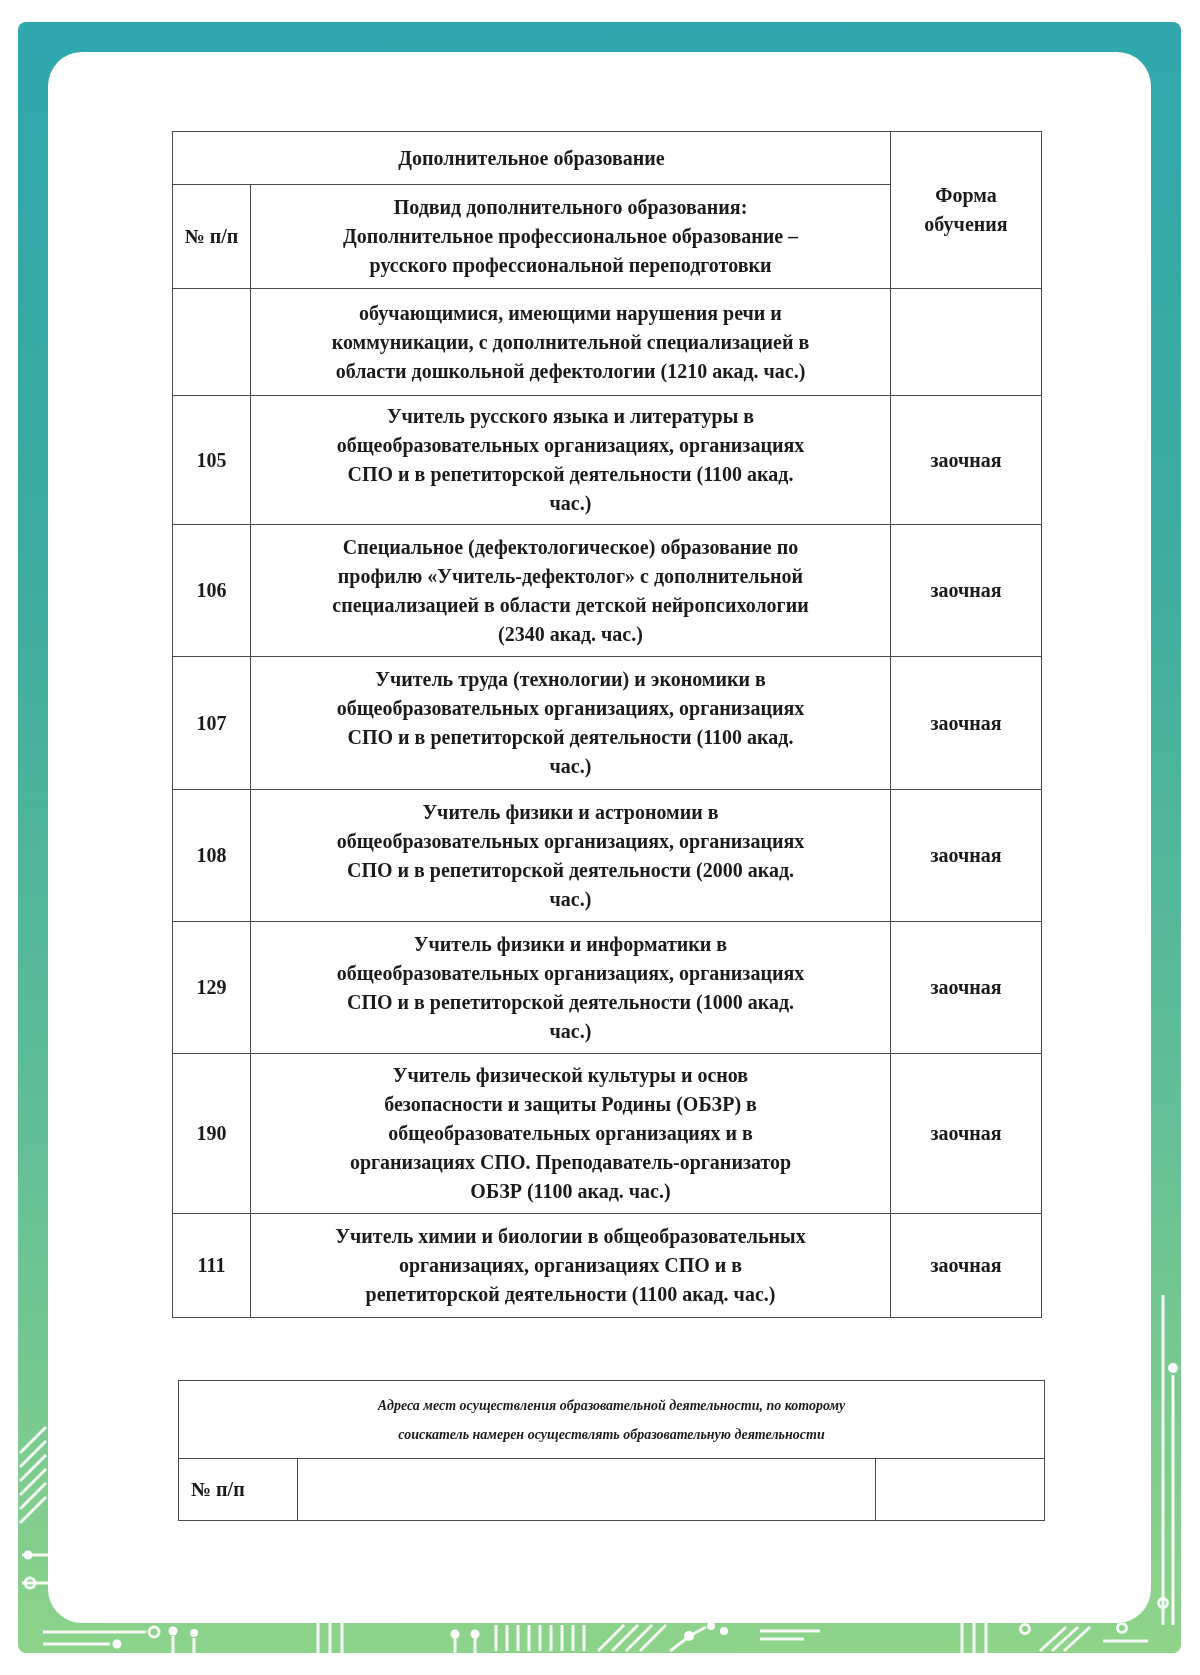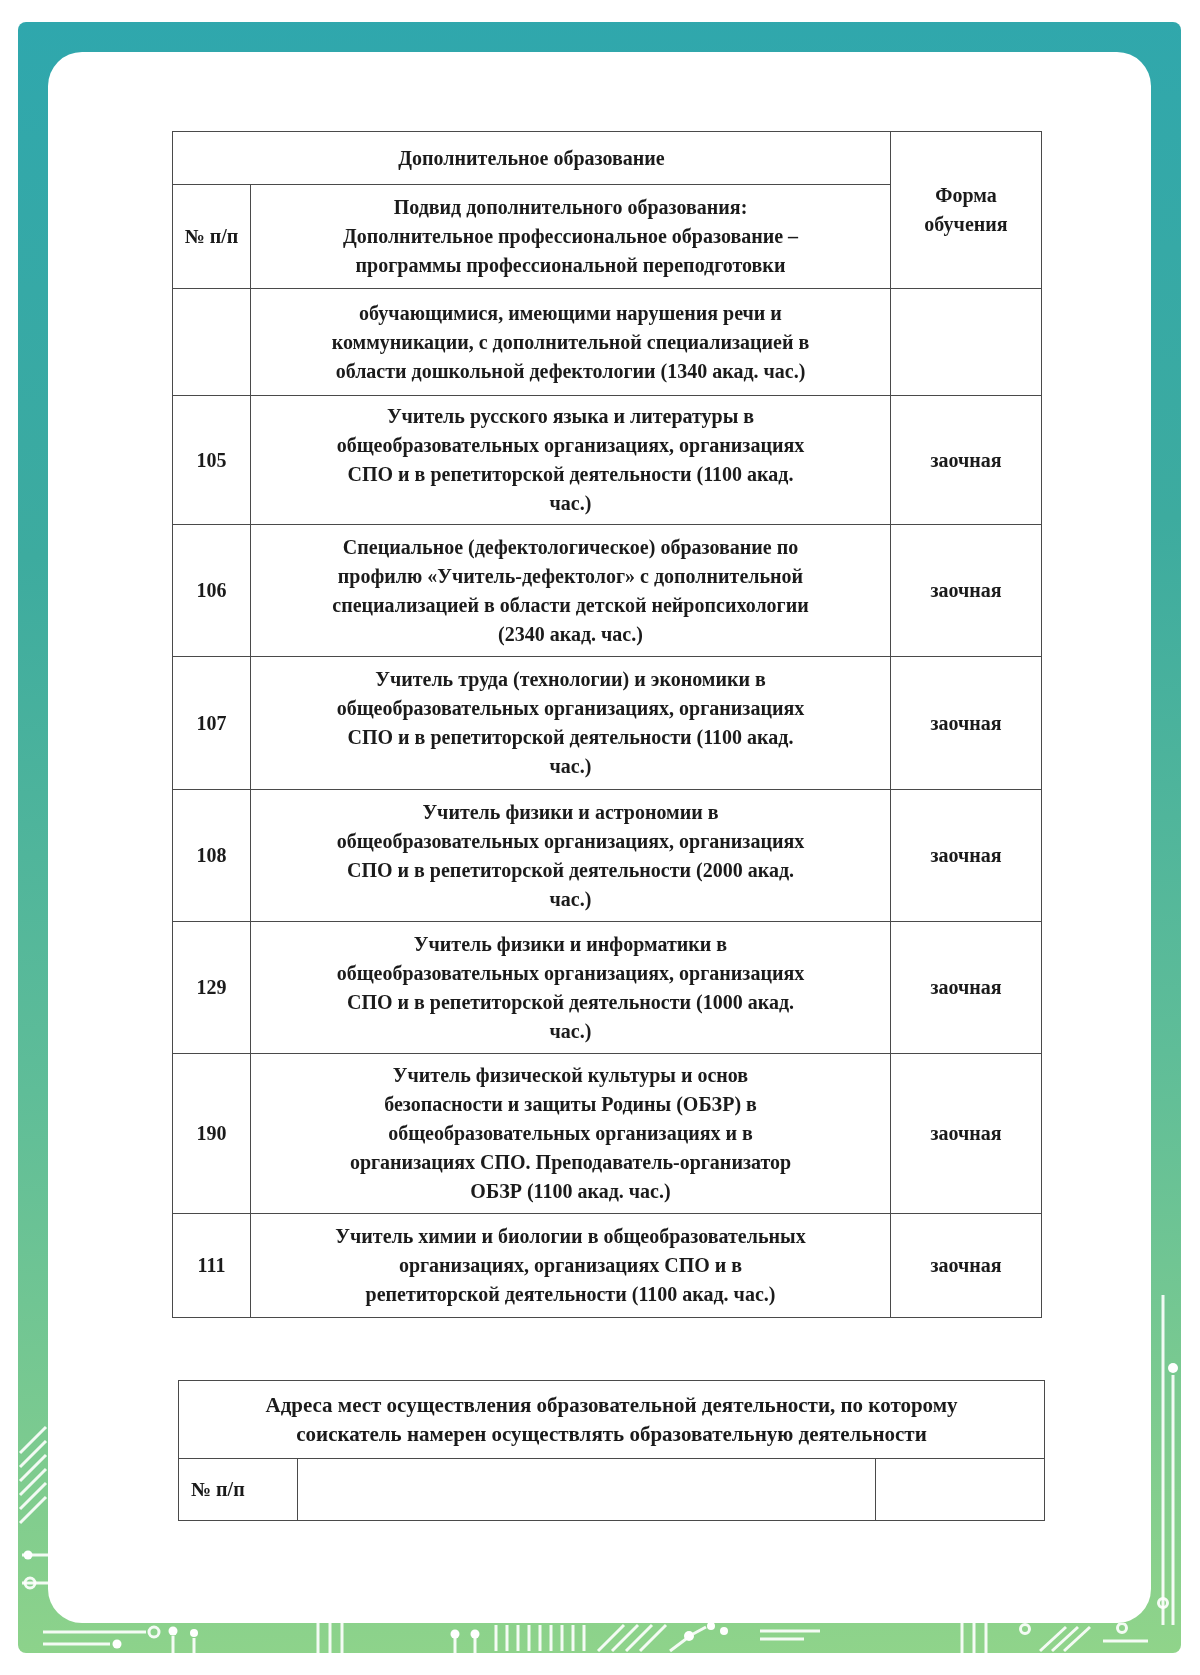--- a/index.html
+++ b/index.html
@@ -30,21 +30,21 @@
   td{
     border:1px solid #4a4a4a;
     font-weight:bold;font-size:20px;line-height:29px;
     text-align:center;vertical-align:middle;
     padding:6px 10px;overflow:hidden;
   }
   .programs-table{position:absolute;left:172px;top:131px;width:869px;}
   .programs-table td.prog{white-space:pre-line;padding:6px 24px;}
   .programs-table td.subtype{white-space:pre-line;}
   .addresses-table{position:absolute;left:178px;top:1380px;width:866px;}
-  .addresses-table td.title-cell{white-space:pre-line;font-size:21px;padding:6px 26px;}
+  .addresses-table td.title-cell{white-space:pre-line;font-size:14px;padding:6px 26px;font-style:italic;}
   .addresses-table td.num-cell{text-align:left;padding-left:12px;}
 </style>
 </head>
 <body>
 
 <div class="screen">
 
   <div class="frame">
     <svg class="deco deco-left" width="30" height="200" viewBox="0 0 30 200" stroke="#ffffff" stroke-opacity="0.9" stroke-width="3" fill="none">
       <line x1="28" y1="2" x2="2" y2="28"></line>
@@ -125,29 +125,29 @@
     <tbody>
       <tr style="height:53px">
         <td colspan="2">Дополнительное образование</td>
         <td rowspan="2" class="subtype">Форма
 обучения</td>
       </tr>
       <tr style="height:104px">
         <td>№ п/п</td>
         <td class="subtype">Подвид дополнительного образования:
 Дополнительное профессиональное образование –
-программы профессиональной переподготовки</td>
+русского профессиональной переподготовки</td>
       </tr>
     </tbody>
     <tbody>
     <tr style="height: 107px;">
       <td></td>
       <td class="prog">обучающимися, имеющими нарушения речи и
 коммуникации, с дополнительной специализацией в
-области дошкольной дефектологии (1340 акад. час.)</td>
+области дошкольной дефектологии (1210 акад. час.)</td>
       <td></td>
     </tr>
 
     <tr style="height: 128px;">
       <td>105</td>
       <td class="prog">Учитель русского языка и литературы в
 общеобразовательных организациях, организациях
 СПО и в репетиторской деятельности (1100 акад.
 час.)</td>
       <td>заочная</td>

